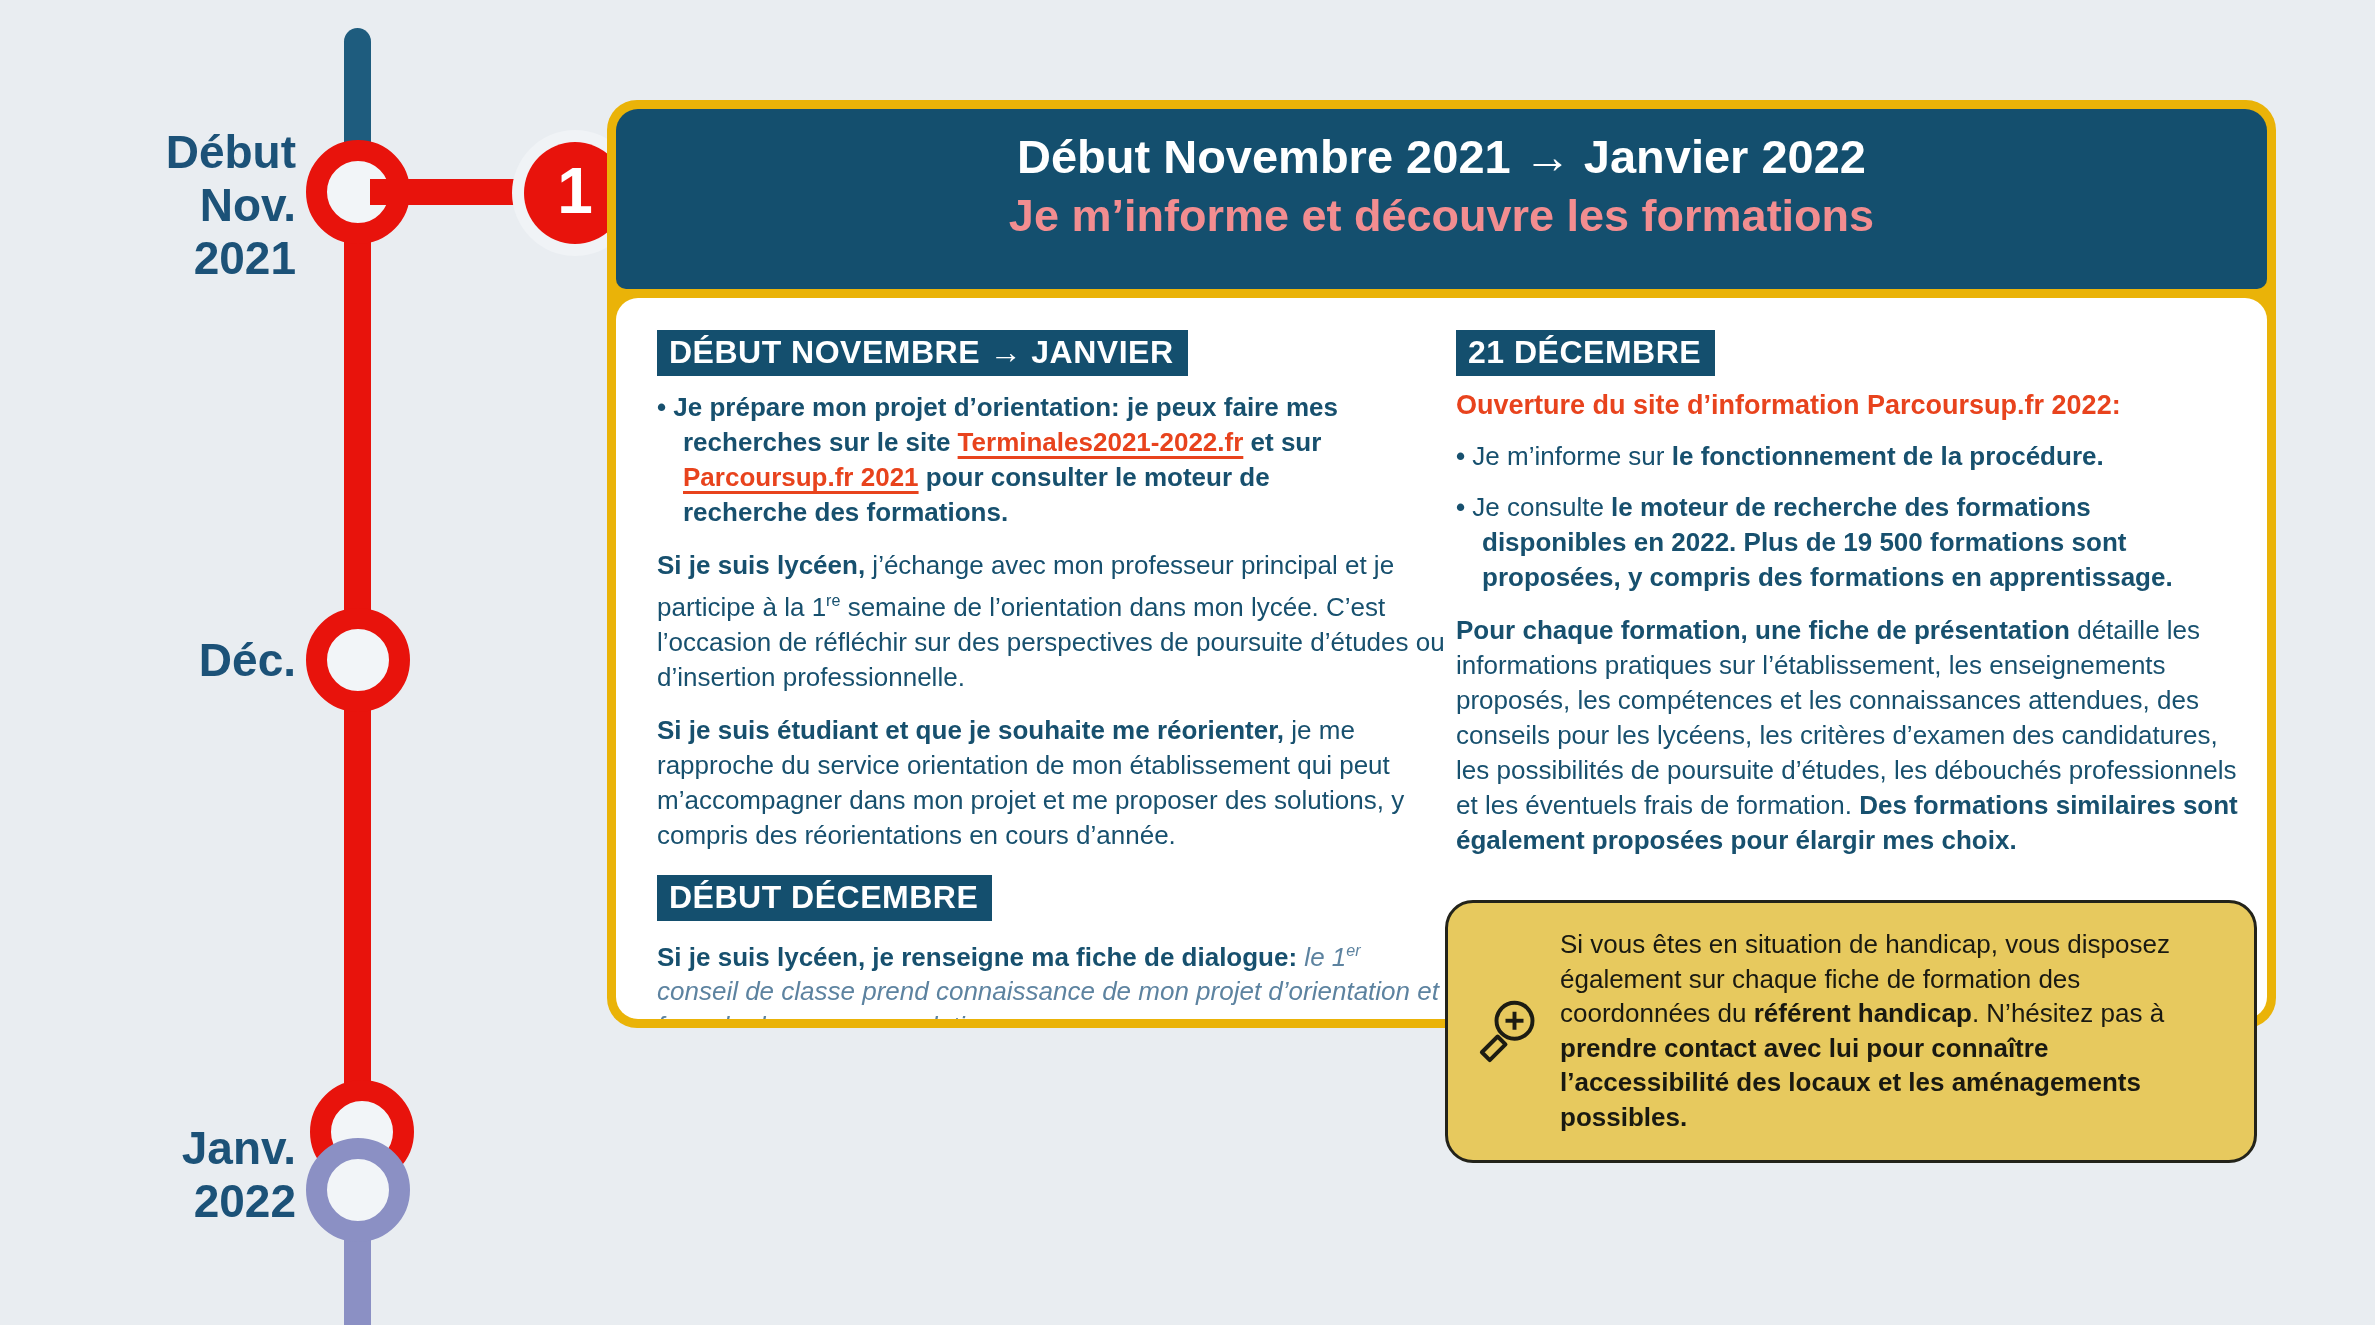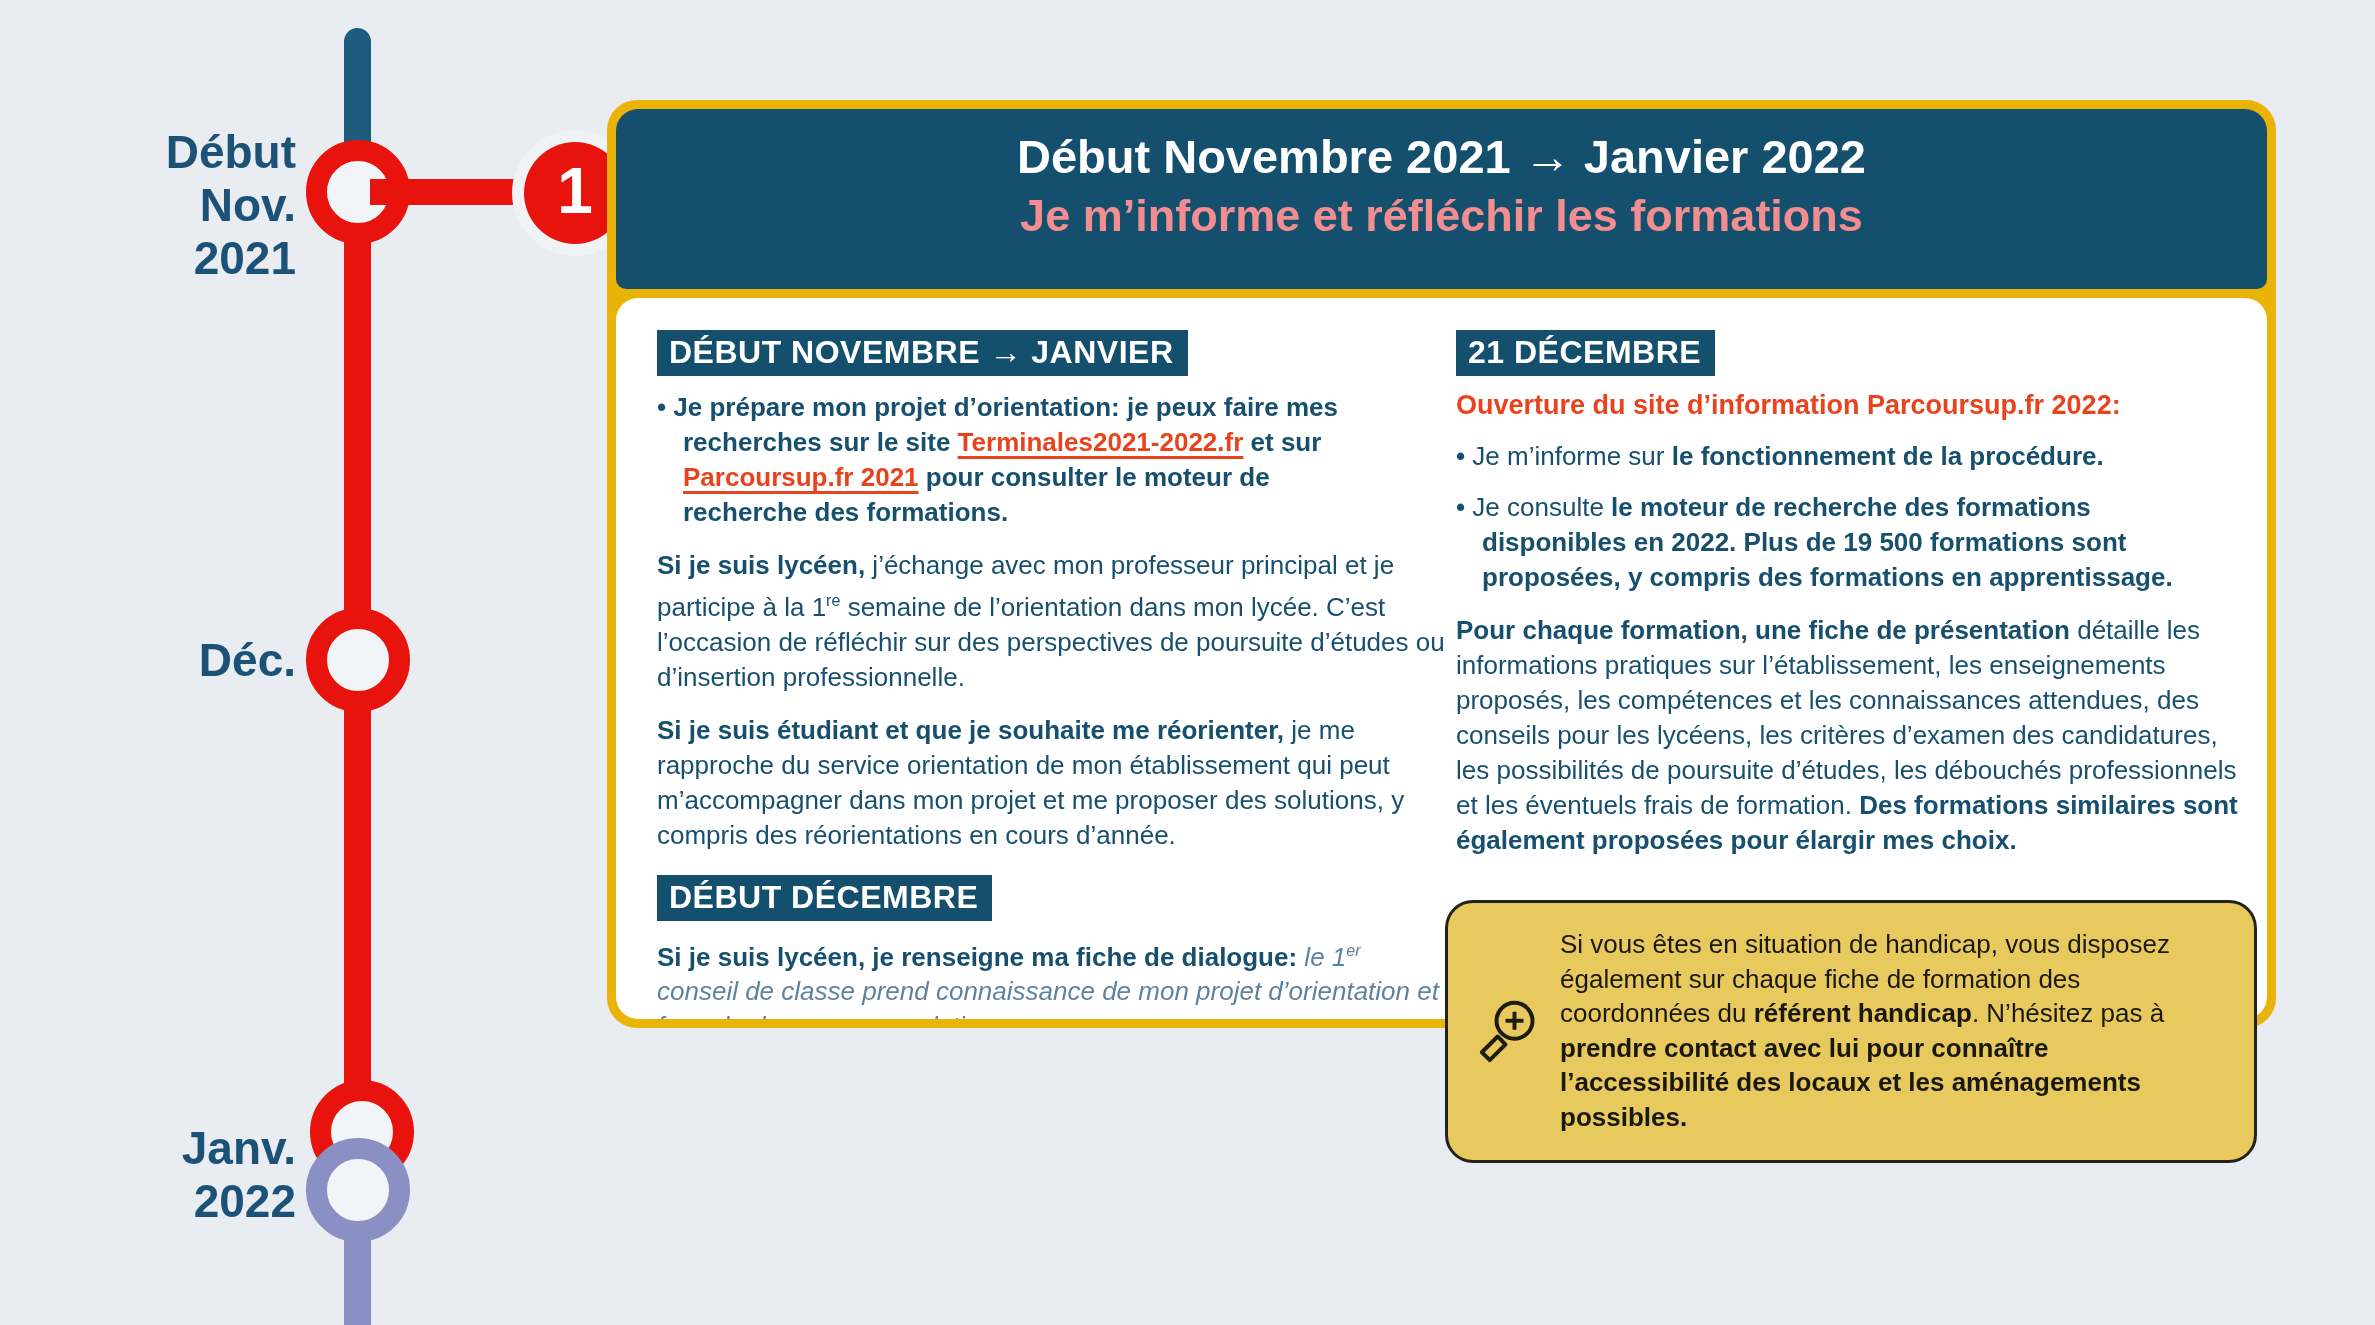--- a/index.html
+++ b/index.html
@@ -95,21 +95,21 @@
   <div class="tl-label nov">Début
 Nov.
 2021</div>
   <div class="tl-label dec">Déc.</div>
   <div class="tl-label janv">Janv.
 2022</div>
 
   <div class="card">
     <div class="card-header">
       <div class="card-title">Début Novembre 2021 → Janvier 2022</div>
-      <div class="card-subtitle">Je m’informe et réfléchir les formations</div>
+      <div class="card-subtitle">Je m’informe et découvre les formations</div>
     </div>
     <div class="card-body">
 
       <div class="col col-left">
         <span class="badge">DÉBUT NOVEMBRE → JANVIER</span>
         <div class="bullet"><span class="s-dot">• </span><span class="s-b">Je prépare mon projet d’orientation: je peux faire mes recherches sur le site </span><span class="s-link">Terminales2021-2022.fr</span><span class="s-b"> et sur </span><span class="s-link">Parcoursup.fr 2021</span><span class="s-b"> pour consulter le moteur de recherche des formations.</span></div>
         <div class="para"><span class="s-b">Si je suis lycéen,</span><span class="s-n"> j’échange avec mon professeur principal et je participe à la 1</span><span class="s-sup">re</span><span class="s-n"> semaine de l’orientation dans mon lycée. C’est l’occasion de réfléchir sur des perspectives de poursuite d’études ou d’insertion professionnelle.</span></div>
         <div class="para"><span class="s-b">Si je suis étudiant et que je souhaite me réorienter,</span><span class="s-n"> je me rapproche du service orientation de mon établissement qui peut m’accompagner dans mon projet et me proposer des solutions, y compris des réorientations en cours d’année.</span></div>
         <div><span class="badge second">DÉBUT DÉCEMBRE</span></div>
         <div class="para last"><span class="s-b">Si je suis lycéen, je renseigne ma fiche de dialogue: </span><span class="s-i">le 1</span><span class="s-isup">er</span><span class="s-i"> conseil de classe prend connaissance de mon projet d’orientation et formule des recommandations.</span></div>

